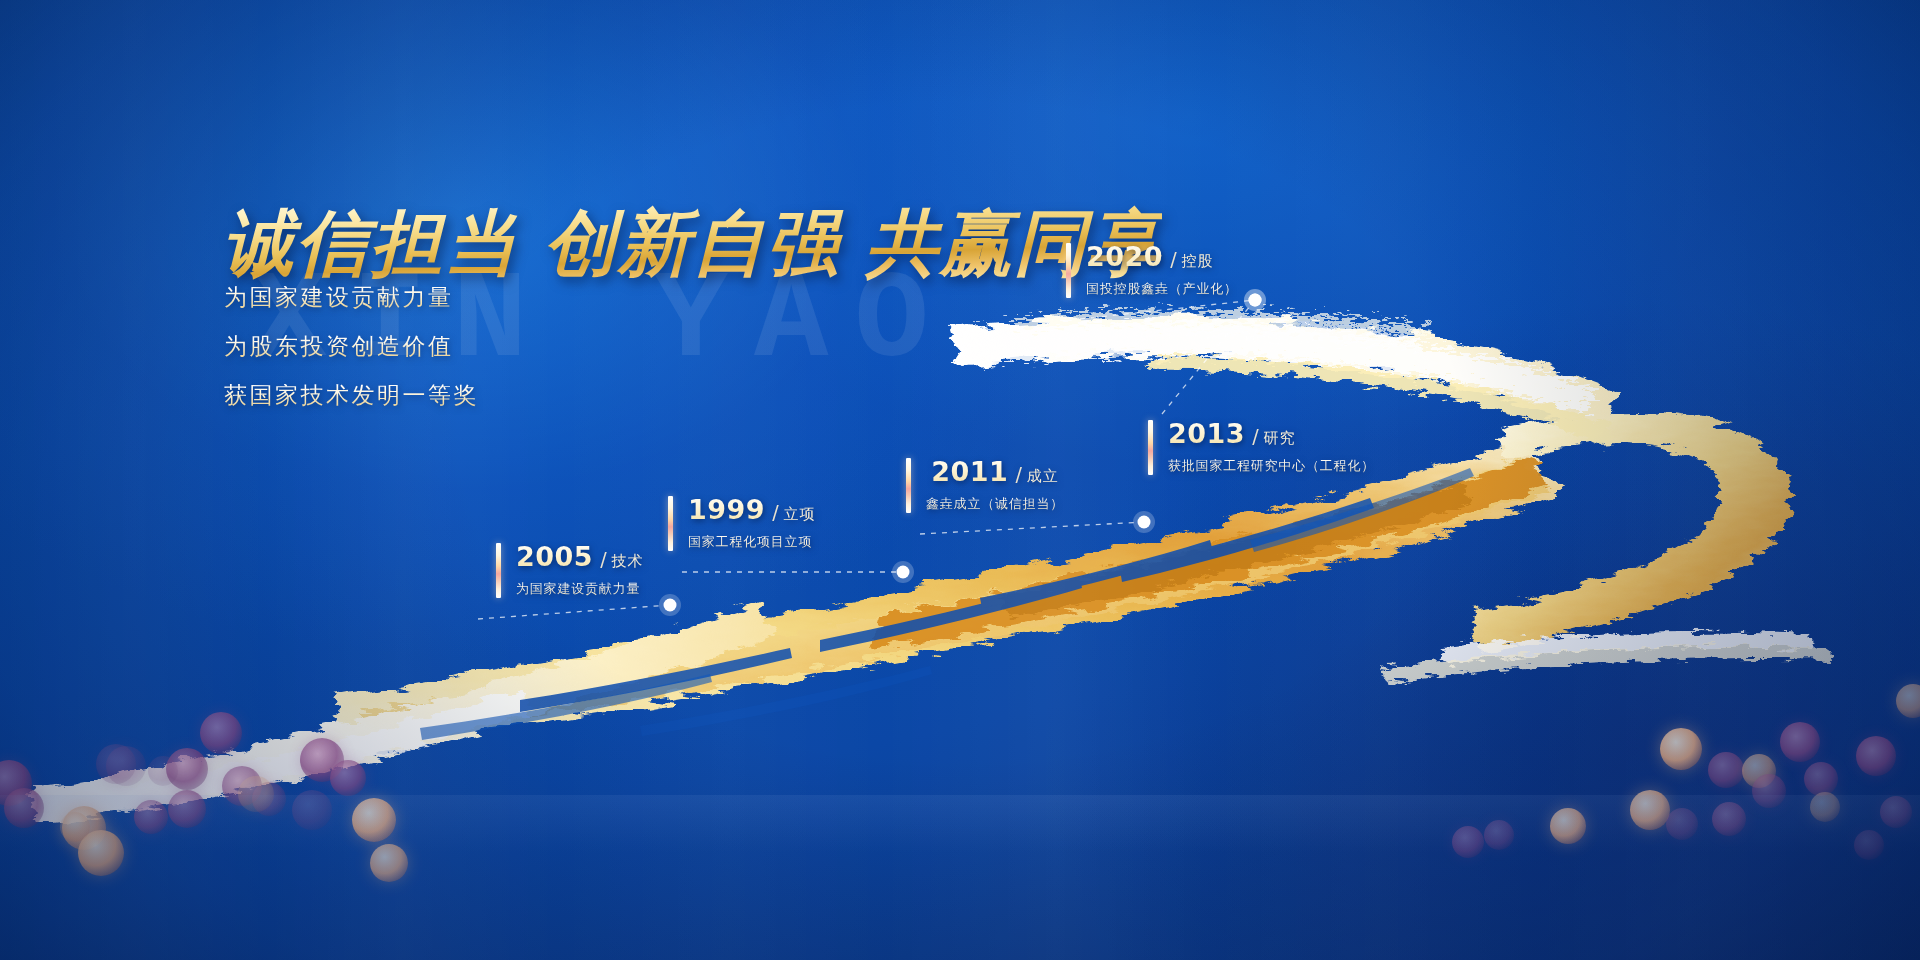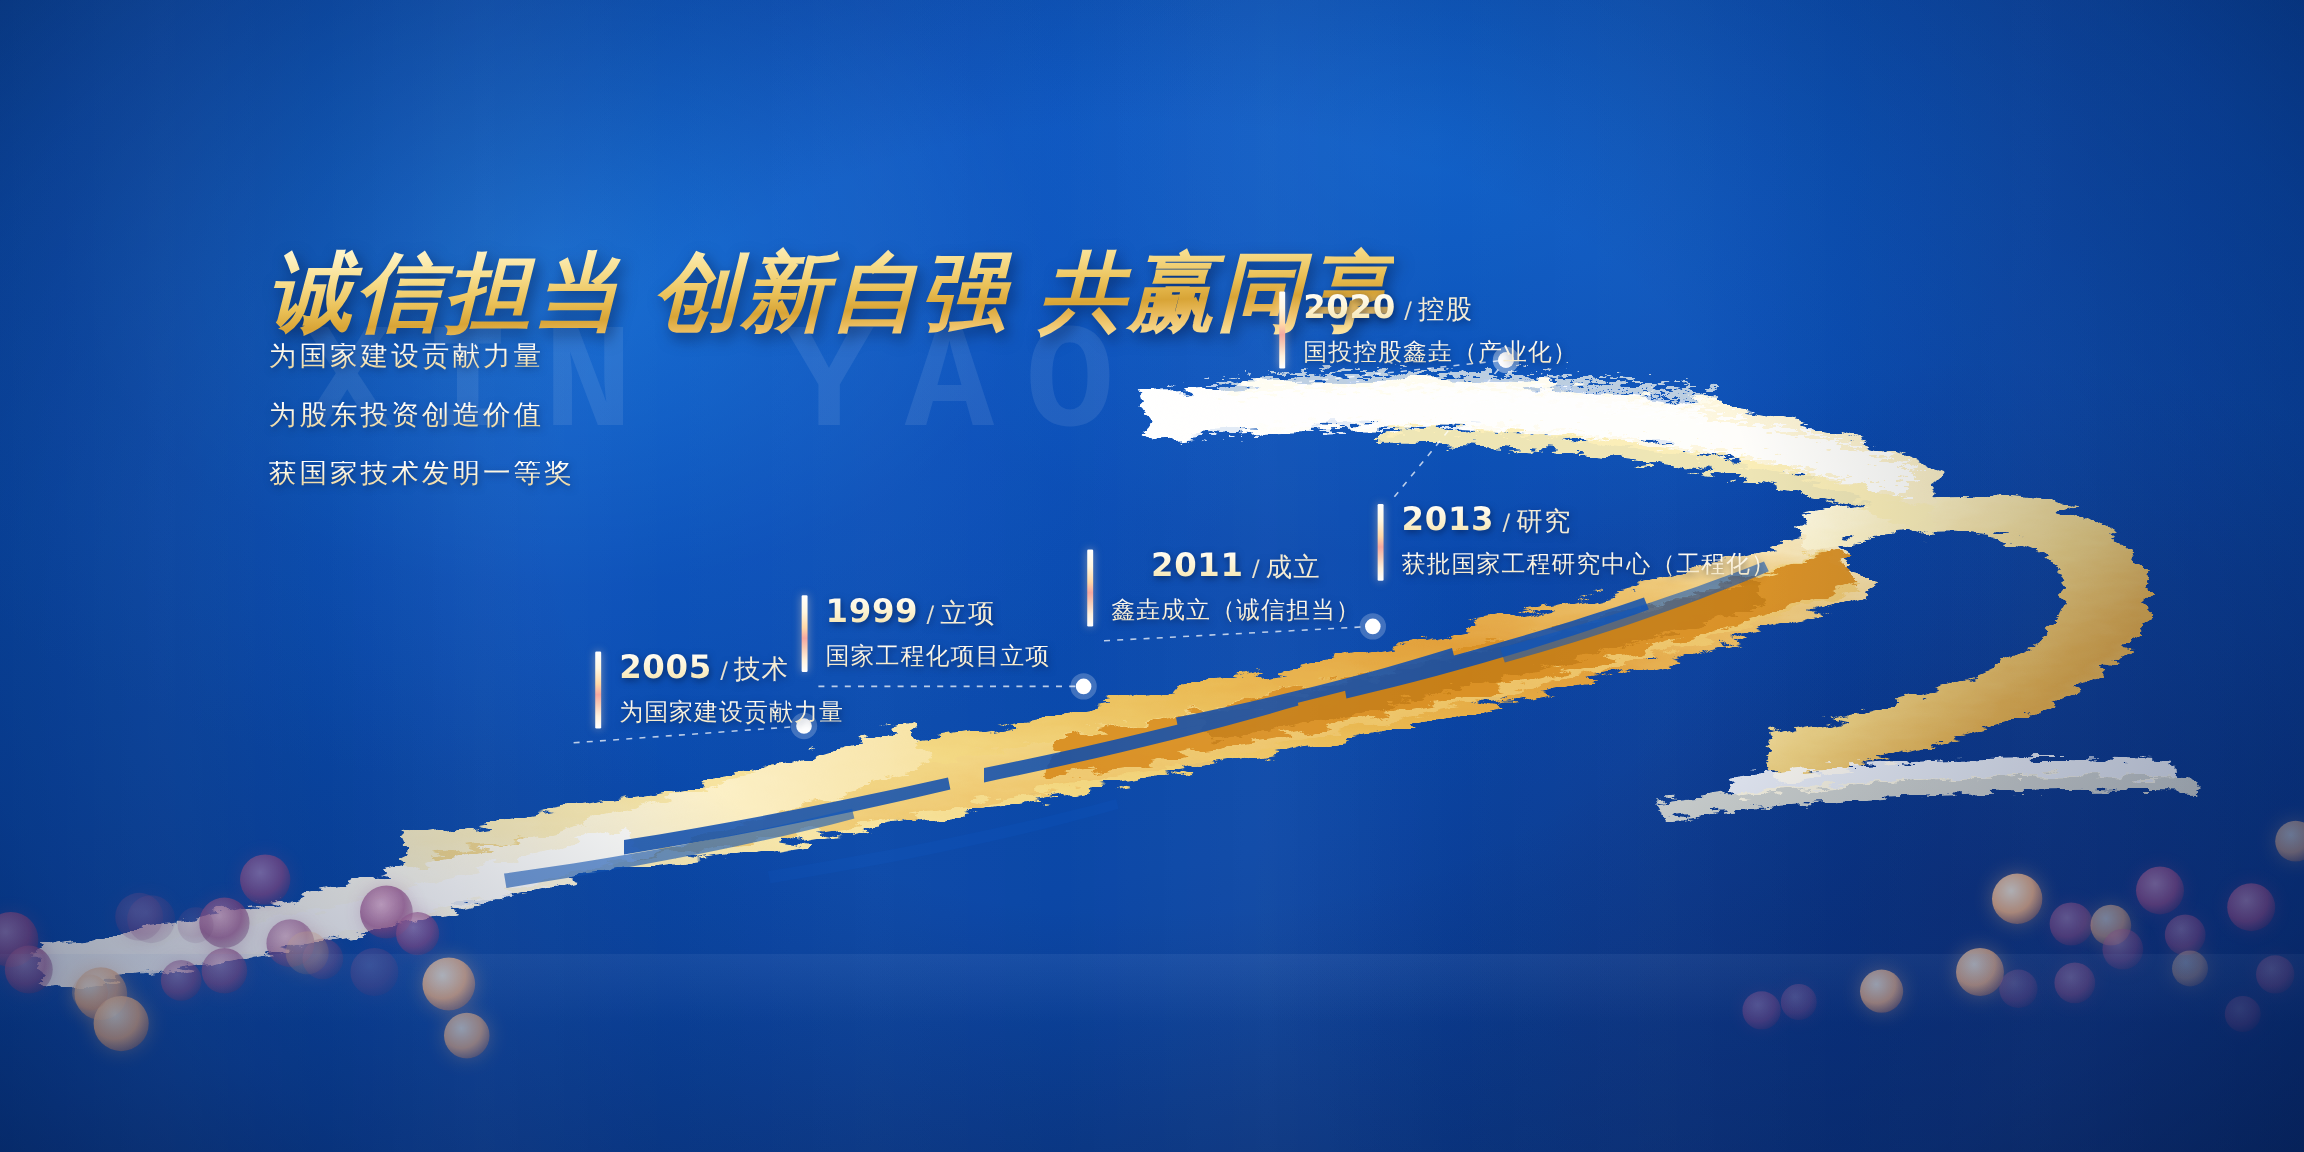--- a/index.html
+++ b/index.html
@@ -137,27 +137,27 @@
     -webkit-background-clip:text; background-clip:text;
     -webkit-text-fill-color:transparent; color:transparent;
   }
   .marker-sep {
     font-size:19px;
     color:#e8e2cf;
     margin:0 5px 0 7px;
     font-family:"DejaVu Sans", sans-serif;
   }
   .marker-tag {
-    font-size:22px;
+    font-size:15px;
     letter-spacing:1px;
     font-family:"DejaVu Sans", sans-serif;
     color:#f4ecd5;
   }
   .marker-desc {
-    font-size:20px;
+    font-size:13px;
     letter-spacing:0.8px;
     white-space:nowrap;
     font-family:Liberation Sans, sans-serif;
     background:linear-gradient(180deg, #ffffff 0%, #fbf3df 50%, #efe1ba 100%);
     -webkit-background-clip:text; background-clip:text;
     -webkit-text-fill-color:transparent; color:transparent;
     filter:drop-shadow(1px 2px 3px rgba(2,18,58,0.55));
   }
 
   

